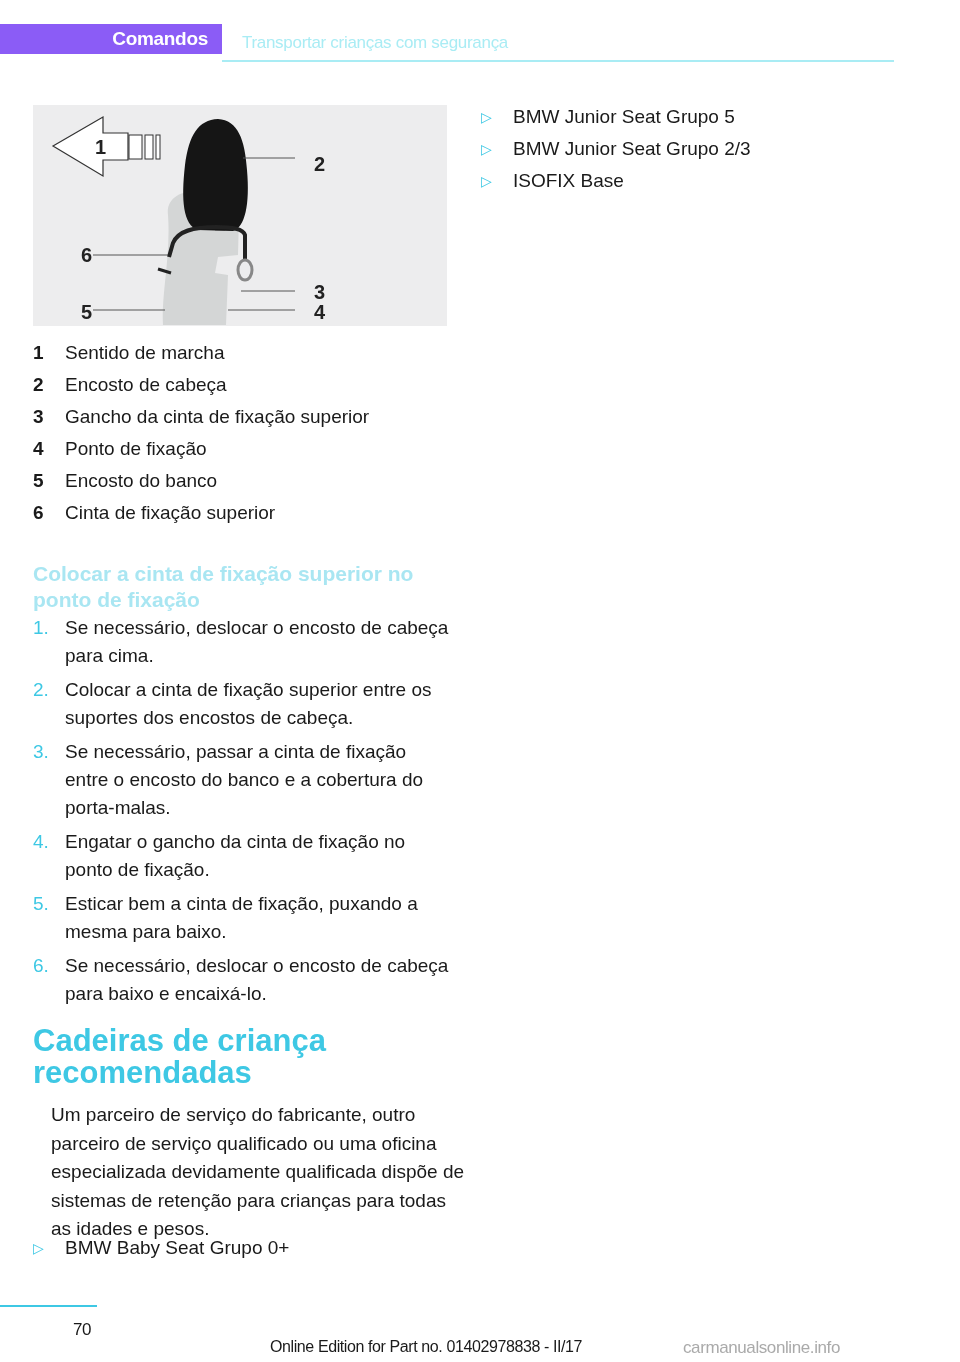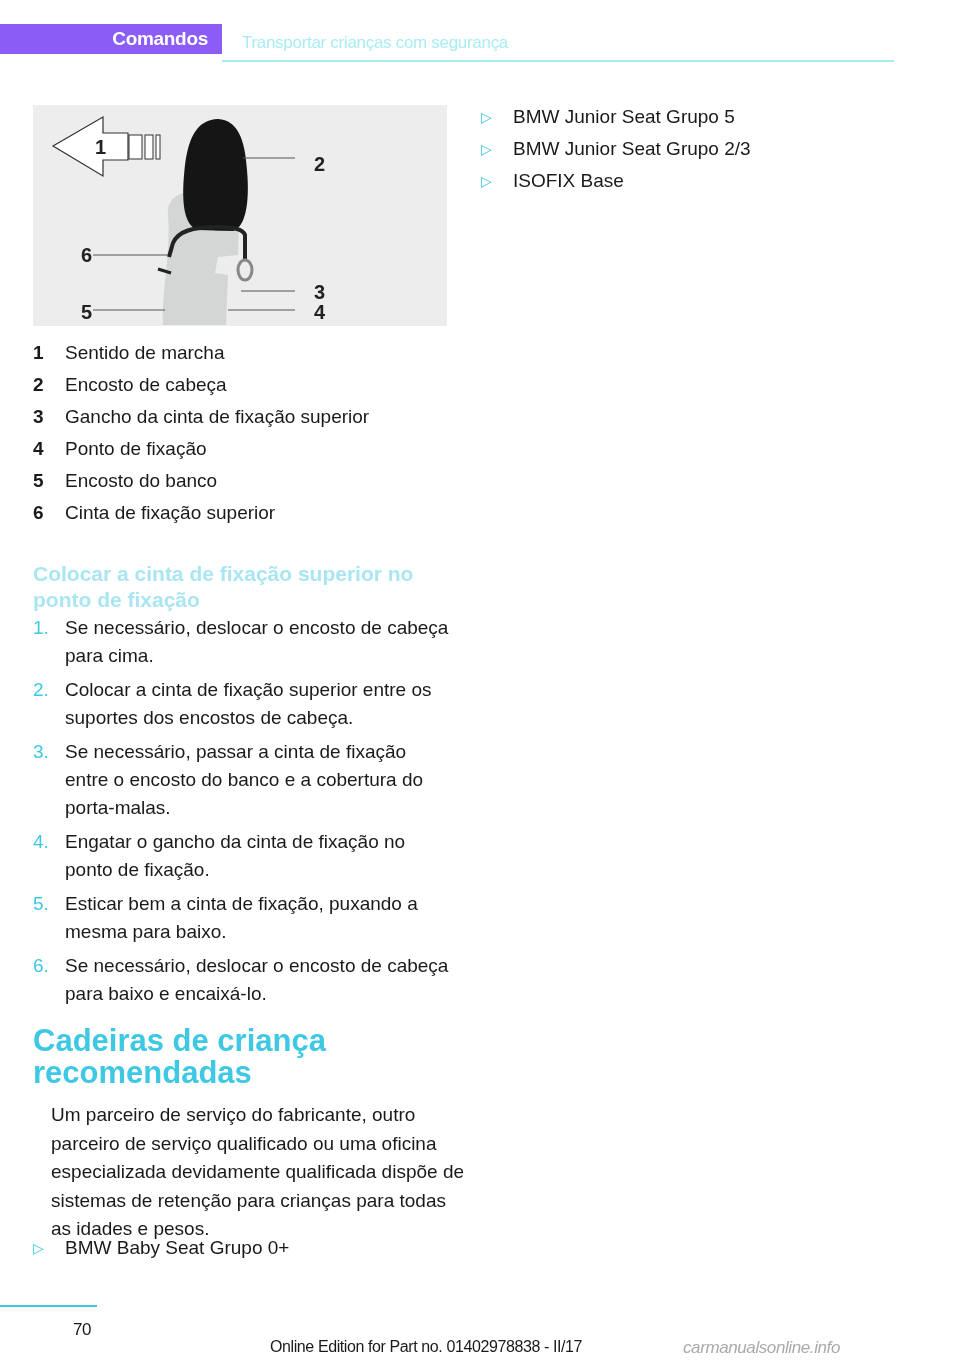--- a/index.html
+++ b/index.html
@@ -46,21 +46,21 @@
     position: absolute; left: 33px; top: 1101px; width: 420px;
     font-size: 19px; line-height: 28.5px; margin-left: 18px;
   }
   .bullets { position: absolute; width: 420px; }
   .bullet { display: flex; align-items: center; height: 32px; font-size: 19px; }
   .bullet .tri { width: 32px; color: #3ec8e4; font-size: 14px; }
   .foot-line { position: absolute; left: 0; top: 1305px; width: 97px; height: 2px; background: #3ec8e4; }
   .pageno { position: absolute; left: 73px; top: 1320px; font-size: 17px; letter-spacing: -0.5px; }
   .edition { position: absolute; left: 0; width: 960px; top: 1338px; text-align: left; font-size: 16px; letter-spacing: -0.4px; }
   .edition .a { position: absolute; left: 258px; white-space: nowrap; margin-left: 12px; }
-  .edition .b { position: absolute; left: 683px; white-space: nowrap; color: #aaa; font-size: 17px; font-style: italic; }
+  .edition .b { position: absolute; left: 683px; white-space: nowrap; color: #aaa; font-size: 17px; }
 </style>
 </head>
 <body>
 
 <div class="hdr-box">
   <span>Comandos</span>
 </div>
 <div class="hdr-sub">Transportar crianças com segurança</div>
 <div class="hdr-line"></div>
 

